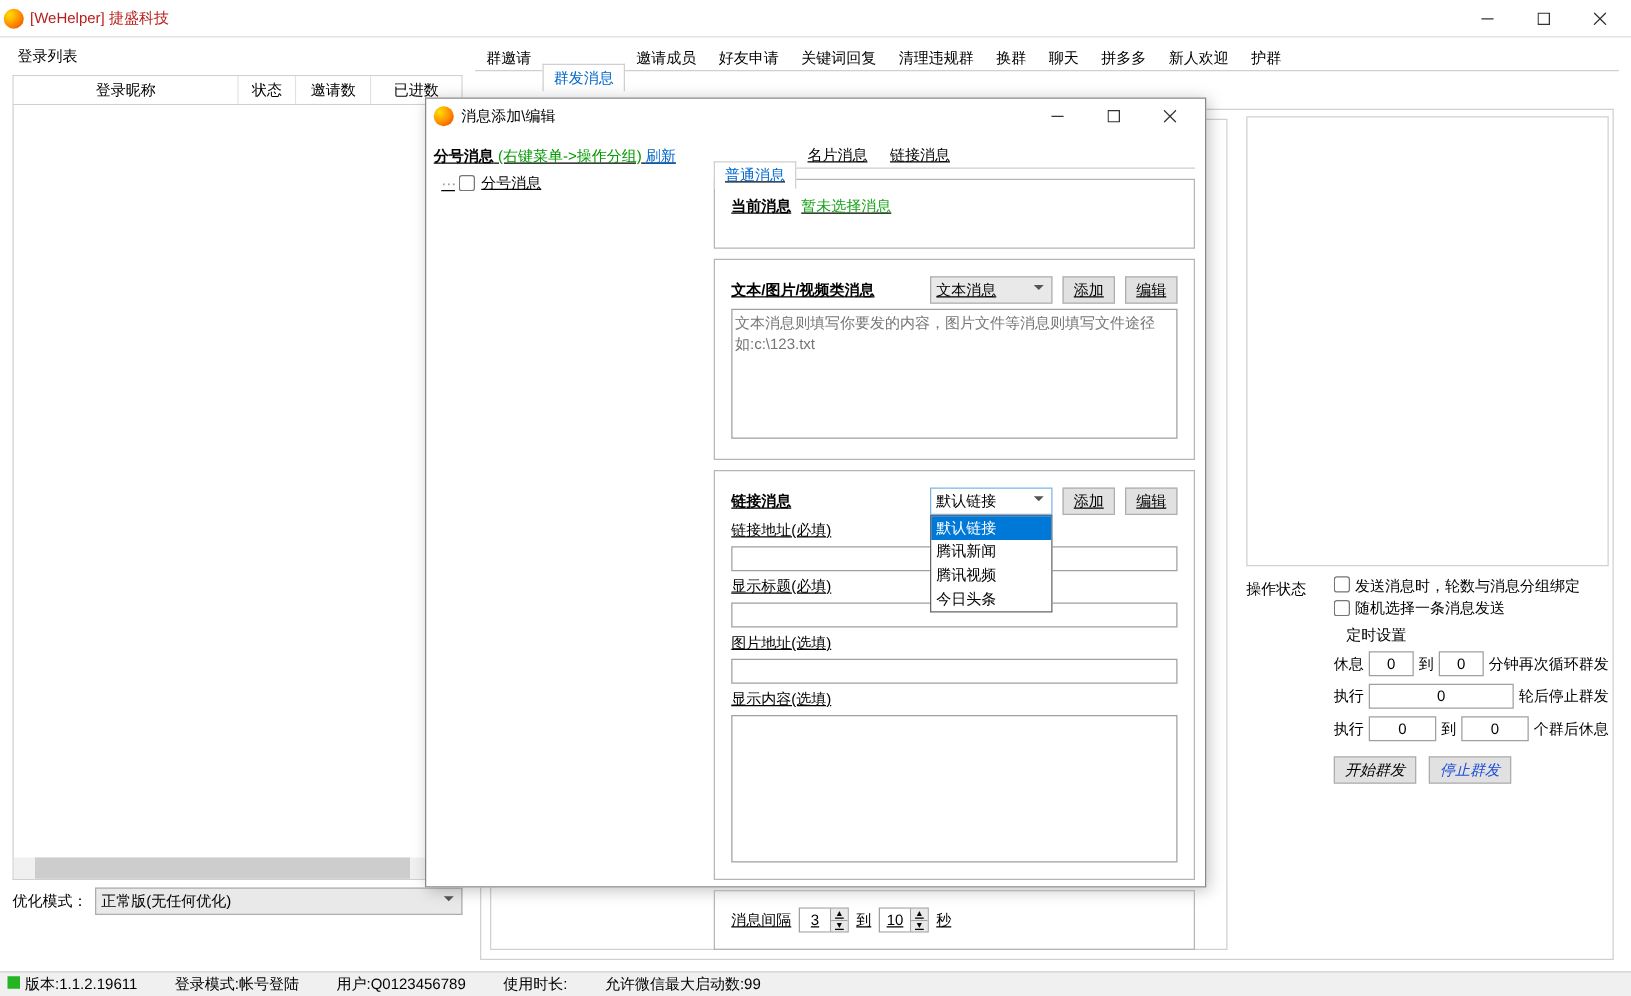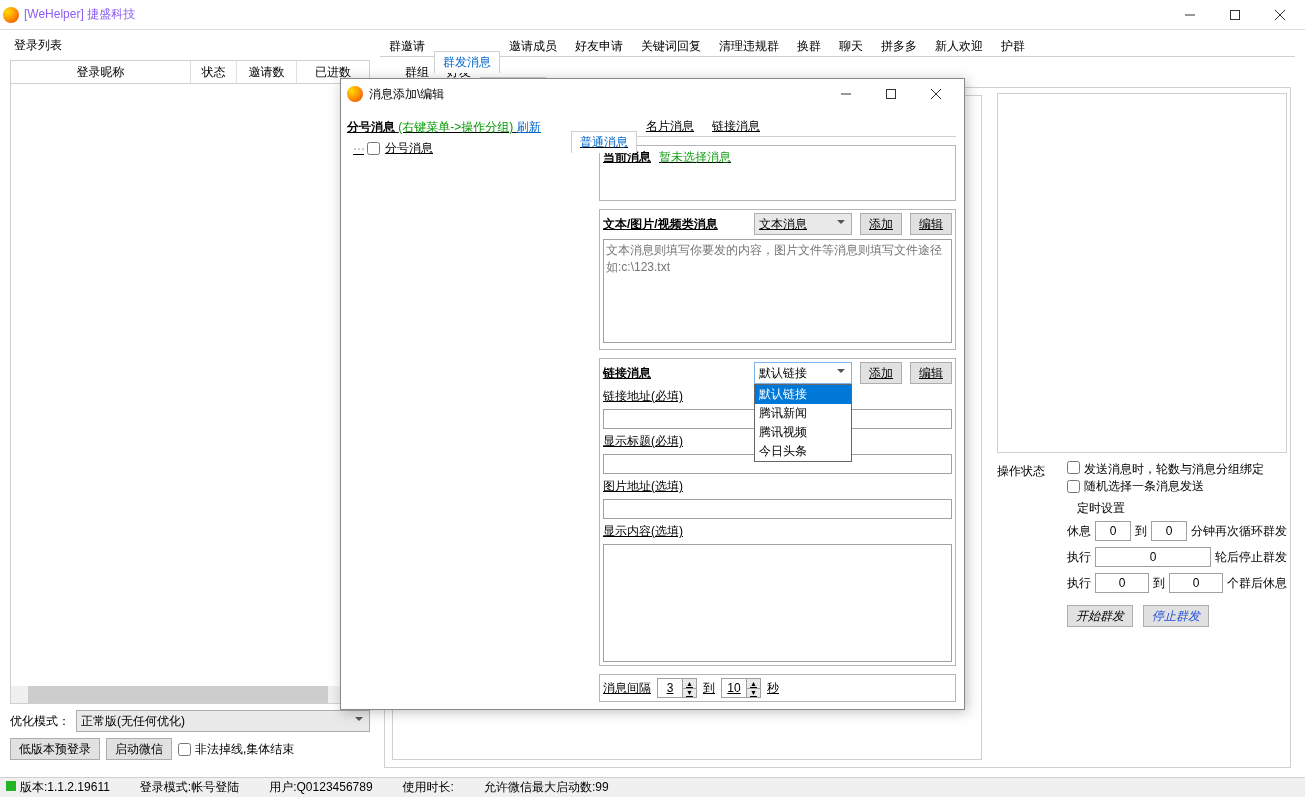--- a/index.html
+++ b/index.html
@@ -1,19 +1,19 @@
 <!DOCTYPE html>
 <html><head>
 <meta charset="utf-8">
 <style>
 * { box-sizing: border-box; margin: 0; padding: 0; font-family: "Microsoft YaHei", Tahoma, sans-serif; font-size: 12px; }
 body { background: #fff; width: 1305px; height: 797px; overflow: hidden; position: relative; }
 
 
-.titlebar { height: 30px; background: #fff; border-bottom: 1px solid #ddd; display: flex; align-items: center; padding: 0 3px; color: #8b5cf6; }
+.titlebar { height: 30px; background: #fff; border-bottom: 1px solid #ddd; display: flex; align-items: center; padding: 0 3px; color: #b91c1c; }
 .titlebar .icon { width: 16px; height: 16px; margin-right: 5px; border-radius: 50%; background: radial-gradient(circle at 30% 30%, #ffe000, #ff8000 60%, #d04000); display: inline-block; }
 .titlebar .winbtns { margin-left: auto; display: flex; }
 .titlebar .winbtn { width: 45px; height: 29px; display: flex; align-items: center; justify-content: center; color: #555; font-family: "Segoe UI Symbol", sans-serif; }
 .titlebar .winbtn svg { pointer-events: none; }
 
 
 .left-panel { position: absolute; left: 10px; top: 35px; width: 360px; bottom: 25px; }
 .left-title { padding: 2px 4px; font-size: 12px; }
 .grid-head { display: flex; border: 1px solid #d0d0d0; background: #fff; height: 24px; align-items: stretch; margin-top: 4px; }
 .grid-head div { border-right: 1px solid #e0e0e0; display: flex; align-items: center; justify-content: center; background: #fff; }
@@ -50,21 +50,21 @@
 .dlg-left .tree-hint { margin-bottom: 4px; }
 .dlg-left .green { color: #009900; }
 .dlg-left .blue { color: #0066cc; text-decoration: underline; }
 .dlg-left .tree-item { display: flex; align-items: center; gap: 3px; margin-left: 6px; }
 .dlg-left .dots { color: #999; letter-spacing: -1px; }
 .dlg-right { flex: 1; padding: 6px 8px; display: flex; flex-direction: column; gap: 8px; }
 .dlg-tabs { display: flex; height: 22px; border-bottom: 1px solid #d0d0d0; }
 .dlg-tabs .tab { padding: 2px 8px; }
 .dlg-tabs .tab.selected { border-color: #d0d0d0; }
 
-.box { border: 1px solid #b5b5b5; padding: 3px; margin-left: 28px; }
+.box { border: 1px solid #b5b5b5; padding: 13px; }
 .box .hrow { display: flex; align-items: center; gap: 8px; margin-bottom: 4px; }
 .green2 { color: #18a218; }
 .ta { width: 100%; border: 1px solid #a0a0a0; resize: none; font-family: inherit; font-size: 12px; padding: 2px; }
 
 
 .dropdown { position: relative; }
 .dropdown-open { border: 1px solid #7eb4ea; background: #fff; height: 22px; width: 98px; display: inline-flex; align-items: center; padding: 0 18px 0 4px; position: relative; }
 .dropdown-open::after { content: ""; position: absolute; right: 6px; top: 50%; transform: translateY(-50%); border: 4px solid transparent; border-top-color: #555; }
 .dd-list { position: absolute; left: 0; top: 22px; width: 98px; border: 1px solid #666; background: #fff; z-index: 50; }
 .dd-list div { padding: 1px 4px; }
@@ -122,50 +122,36 @@
   <div class="grid-body">
     <div class="hscroll">
         <div class="thumb"></div>
       </div>
   </div>
   <div class="opt-row">
     <span>优化模式：</span>
     <div class="select" style="flex:1">
         <span>正常版(无任何优化)</span>
       </div>
-  </div>
-  <div class="opt-row">
-    <div class="btn">低版本预登录</div>
-    <div class="btn">启动微信</div>
-    <label>
-        <input type="checkbox" style="">
-        <span>非法掉线,集体结束</span>
-      </label>
   </div>
 </div>
 
 <div class="main">
   <div class="tabs">
     <div class="tab">群邀请</div>
     <div class="tab selected">群发消息</div>
     <div class="tab">邀请成员</div>
     <div class="tab">好友申请</div>
     <div class="tab">关键词回复</div>
     <div class="tab">清理违规群</div>
     <div class="tab">换群</div>
     <div class="tab">聊天</div>
     <div class="tab">拼多多</div>
     <div class="tab">新人欢迎</div>
     <div class="tab">护群</div>
-  </div>
-  <div class="subtabs">
-    <div style="width:16px"></div>
-    <div class="tab">群组</div>
-    <div class="tab">好友</div>
-    <div class="tab selected link">分号群发</div>
   </div>
 
   <div style="position:absolute; left:4px; right:4px; top:52px; bottom:4px; border:1px solid #d0d0d0;"></div>
   <div style="position:absolute; left:12px; top:60px; width:590px; bottom:12px; border:1px solid #d0d0d0;"></div>
 
   <div class="inner-right">
     <div class="ops-list"></div>
     <div style="display:flex; gap:10px;">
       <div style="width:60px; padding-top:2px;">操作状态</div>
       <div style="flex:1;">

